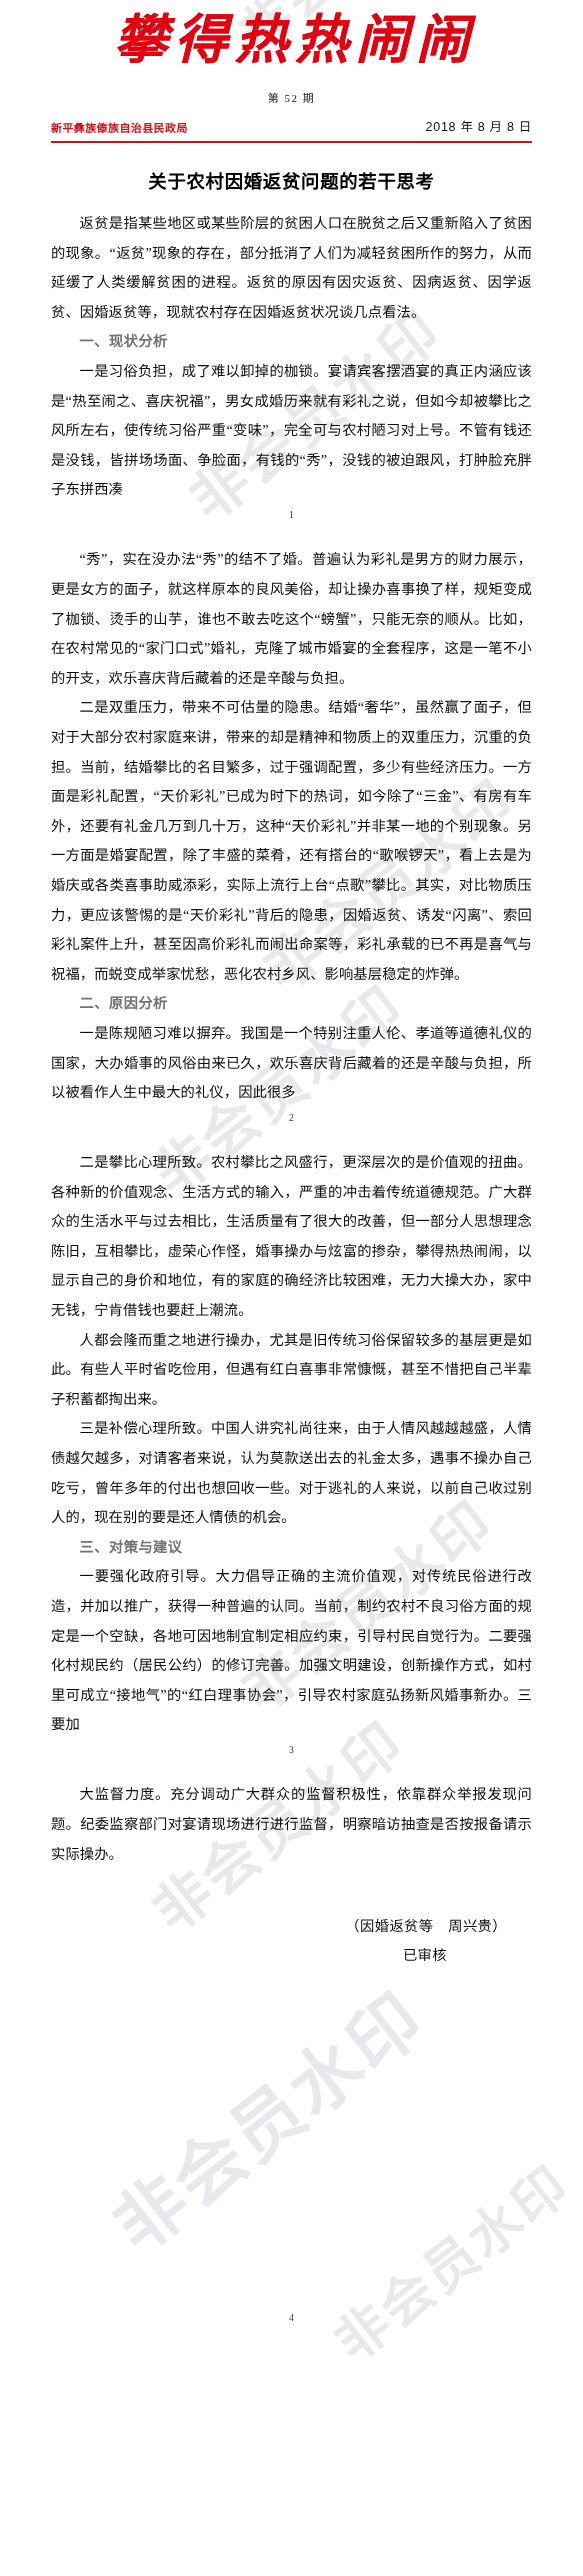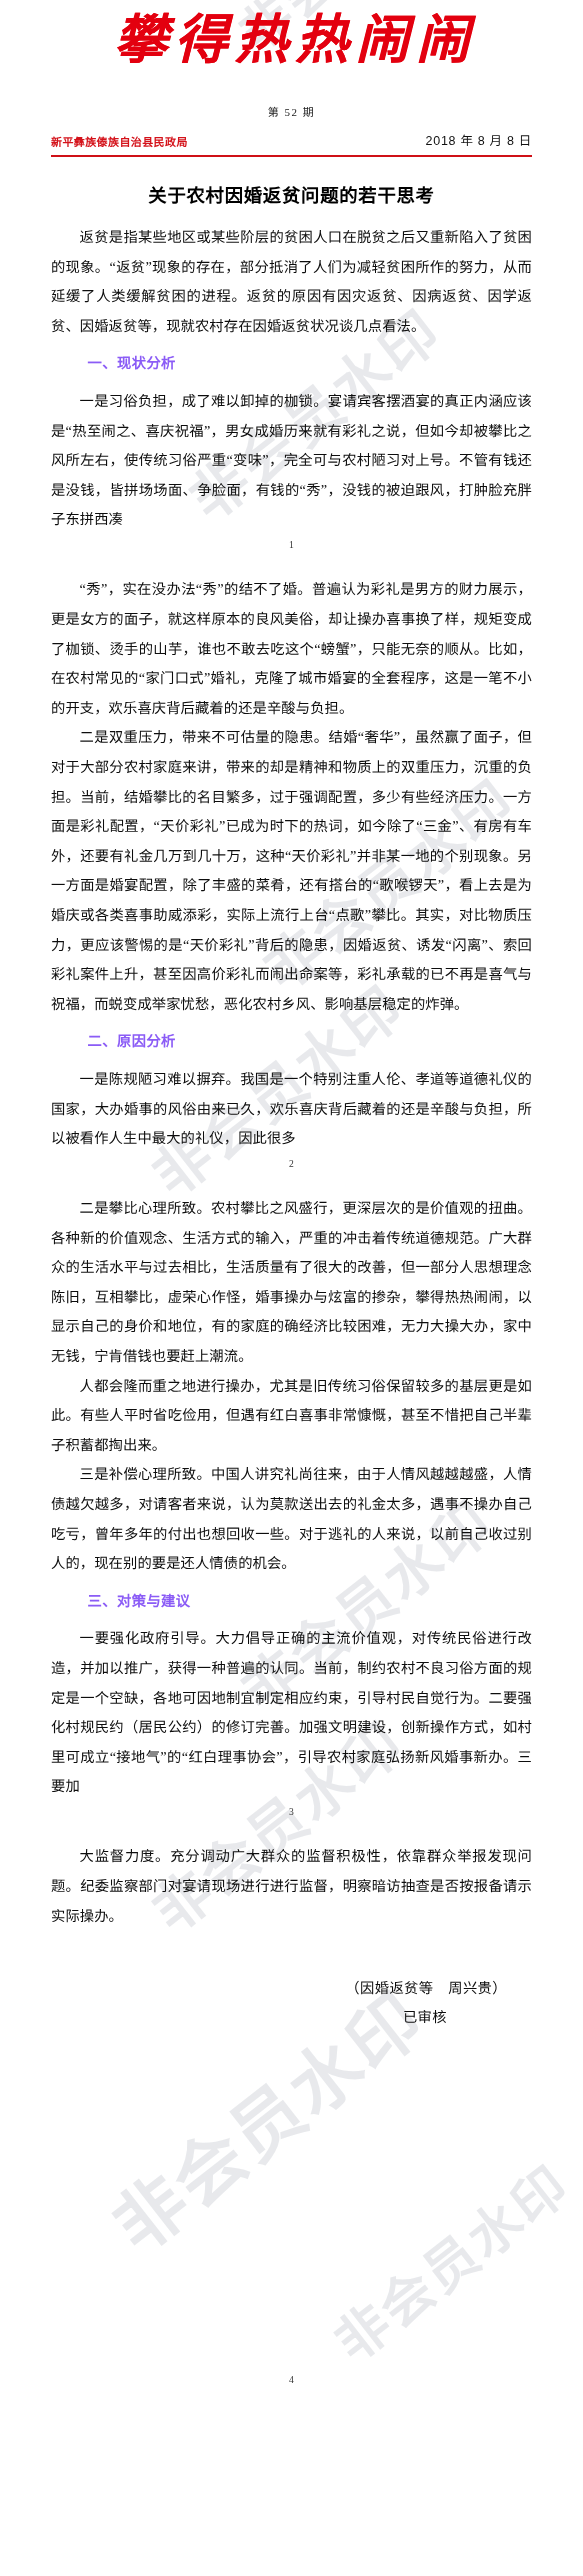--- a/index.html
+++ b/index.html
@@ -57,21 +57,21 @@
     text-indent: 7.4px;
     margin: 0;
     padding: 0 0 1.5px 0;
     font-style: italic;
     text-shadow: 0.4px 0 0 #e3000f;
   }
   .issue-no {
     font-size: 11px;
     color: #1a1a1a;
     letter-spacing: 1.5px;
-    margin-top: 32px;
+    margin-top: 18px;
   }
 
   
   .meta-row {
     position: relative;
     z-index: 10;
     display: flex;
     align-items: flex-end;
     justify-content: space-between;
     margin: 11.8px 51px 0 51px;
@@ -123,23 +123,23 @@
     text-align: justify;
     text-justify: inter-ideograph;
     letter-spacing: 0.1px;
     color: #0d0d0d;
   }
   h2.section {
     font-size: 14.3px;
     font-weight: 700;
     line-height: 2.07;
     text-indent: 2em;
-    margin: 8px;
-    letter-spacing: 0.4px;
-    color: #8b5cf6;
+    margin: 0;
+    letter-spacing: 0.4px;
+    color: #737373;
     font-family: "Liberation Sans", "DejaVu Sans", sans-serif;
   }
   .page-num {
     text-align: center;
     font-size: 9.6px;
     color: #333;
     margin: 4.4px 0 0 0;
     font-family: "Liberation Serif", "DejaVu Serif", serif;
   }
   .page-gap {

